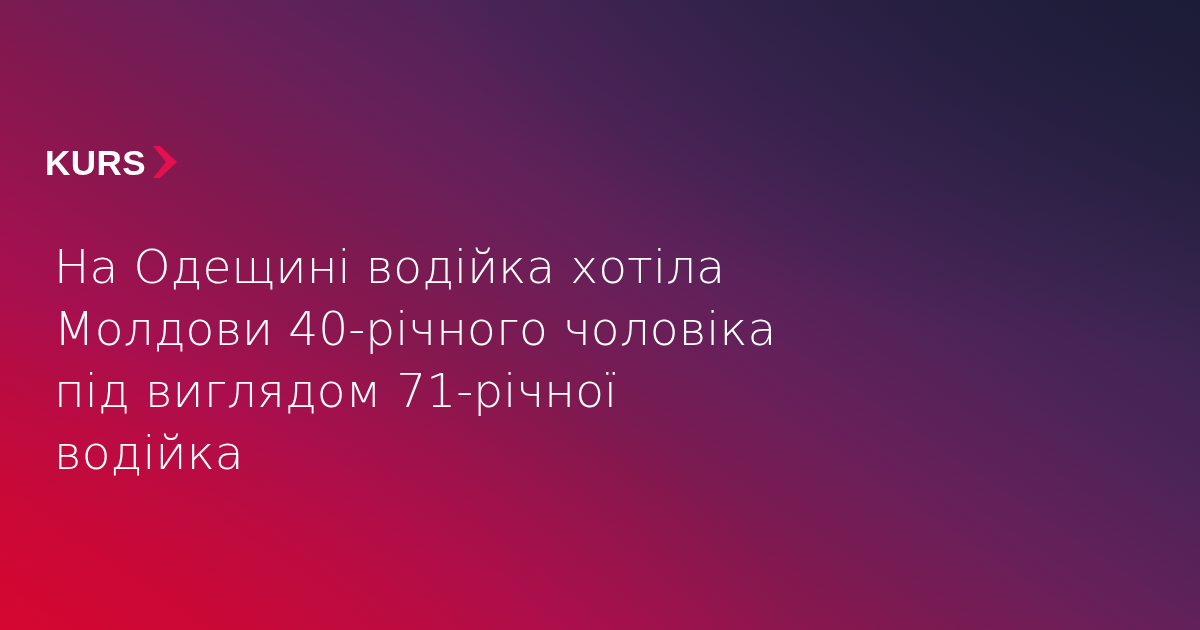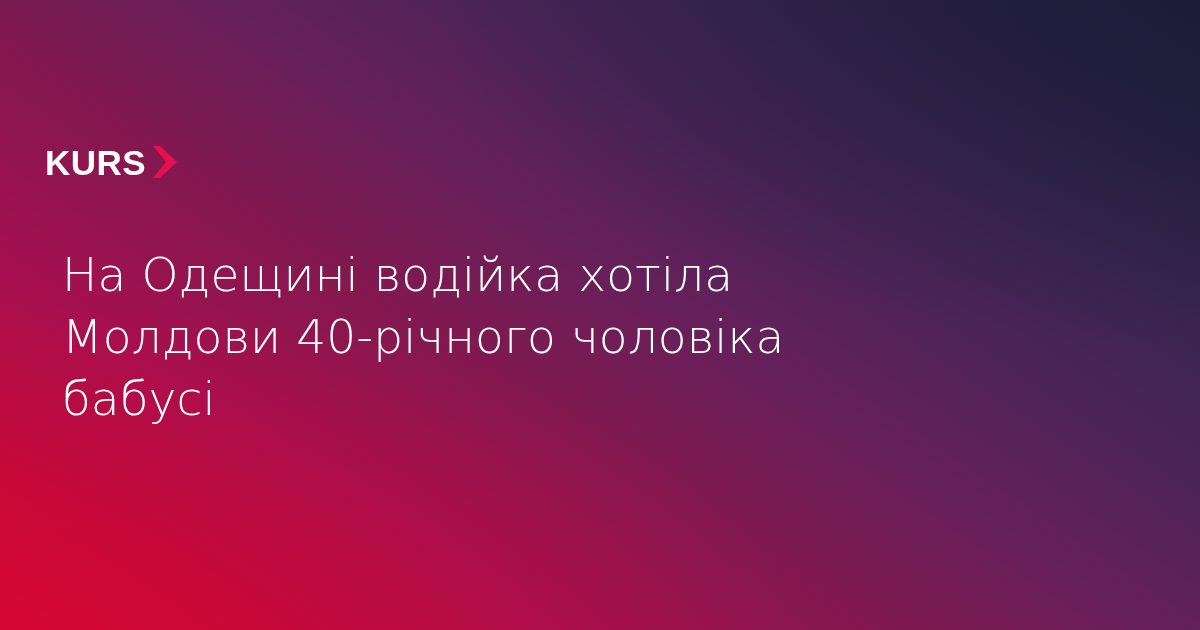--- a/index.html
+++ b/index.html
@@ -72,21 +72,21 @@
     width: 30px;
     height: 32px;
   }
 
   
   .headline {
     position: absolute;
     left: 46px;
     top: 228px;
     width: 760px;
-    margin: 16px;
+    margin: 8px;
     color: #ffffff;
     font-size: 47px;
     font-weight: 300;
     line-height: 62px;
     letter-spacing: 0.1px;
     font-family: "DejaVu Sans", "Liberation Sans", sans-serif;
   }
 
   .headline .line {
     display: block;
@@ -102,17 +102,18 @@
     <div class="logo">
       <span class="logo-word">KURS</span>
       <svg class="logo-chevron" viewBox="0 0 30 32" aria-hidden="true">
         <polygon points="3,0 10,0 27,16 10,32 3,32 16,16" fill="#e51050"></polygon>
       </svg>
     </div>
 
     <h1 class="headline">
       <span class="line">На Одещині водійка хотіла</span>
       <span class="line">Молдови 40-річного чоловіка</span>
-      <span class="line">бабусі</span>
+      <span class="line">під виглядом 71-річної</span>
+      <span class="line">водійка</span>
     </h1>
 
   </div>
 </div>
 
 </body></html>

